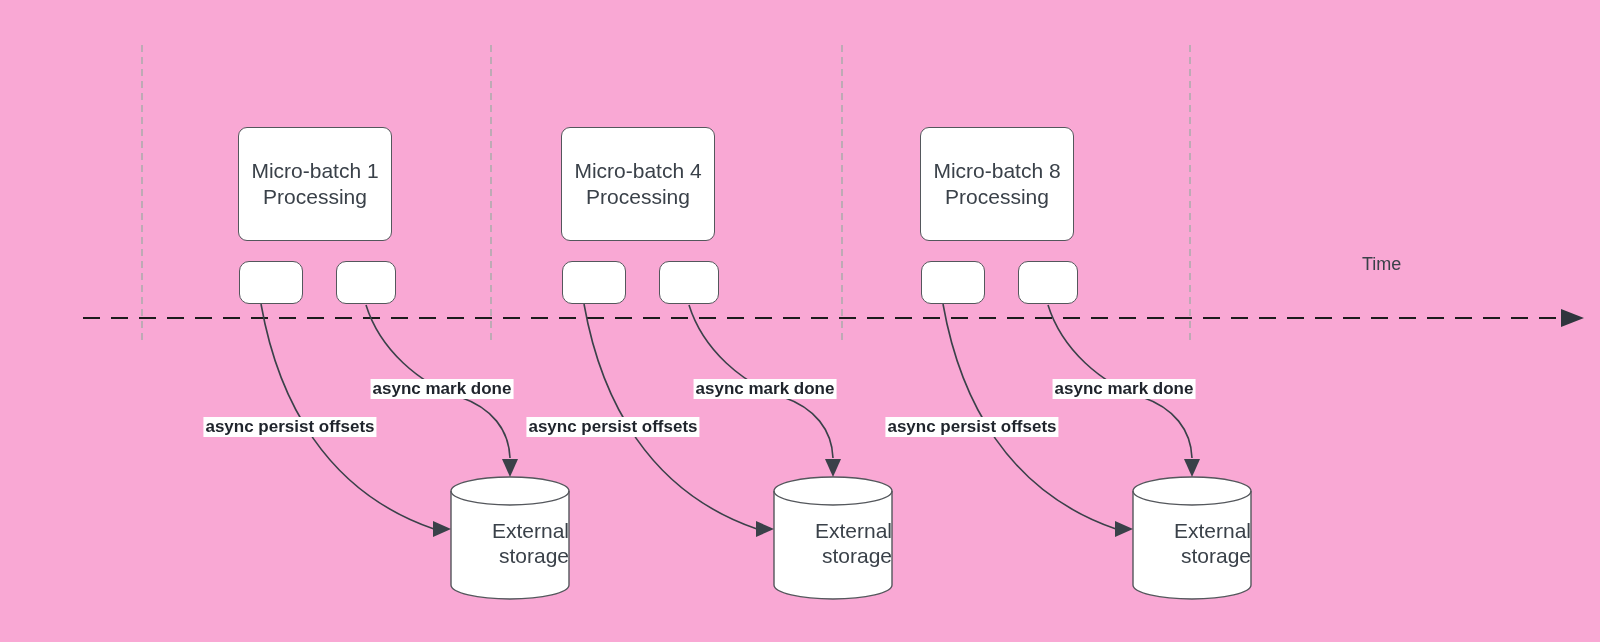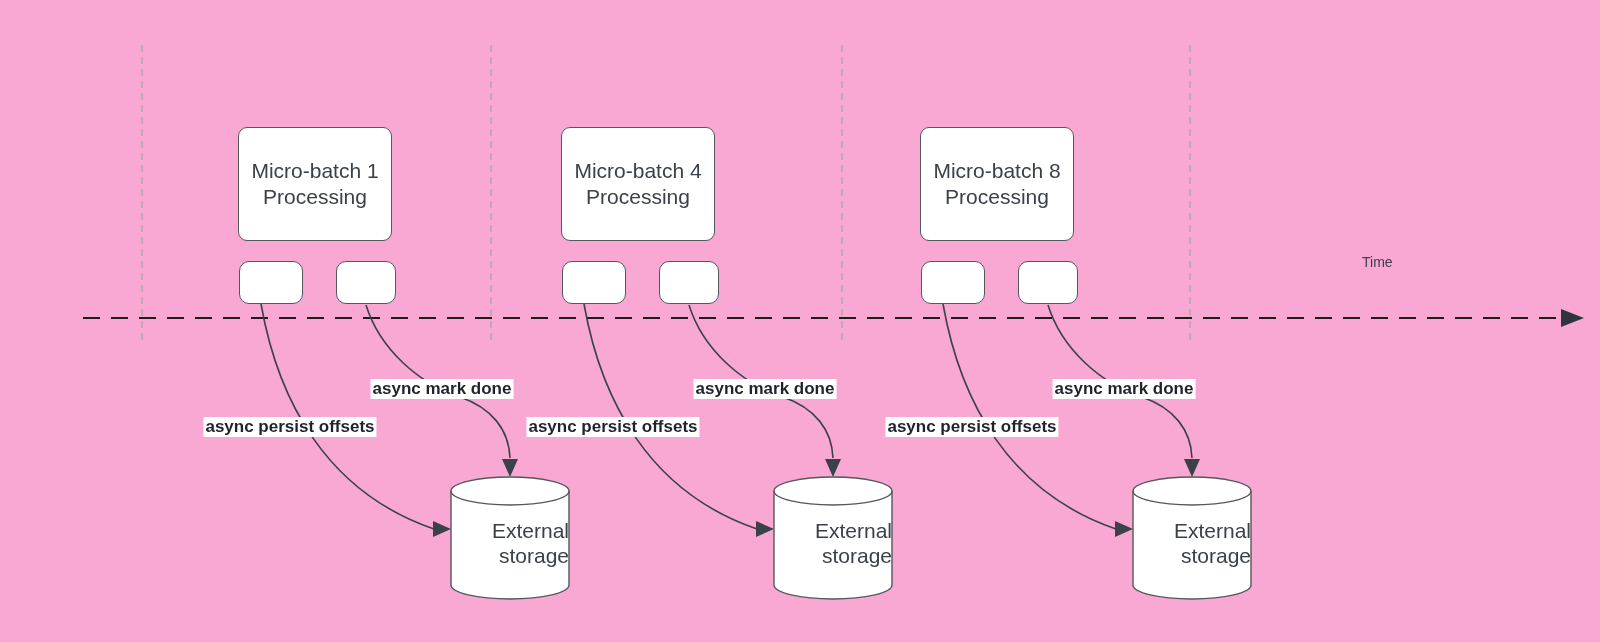--- a/index.html
+++ b/index.html
@@ -27,21 +27,21 @@
     position:absolute; transform:translateX(-50%); font-size:17px; font-weight:bold;
     color:#1f242c; white-space:nowrap; background:#ffffff; padding:0 2px; line-height:1.15;
   }
   .lbl-persist { left:52px; top:417px; }
   .lbl-done   { left:204px; top:379px; }
   .cyl-label {
     position:absolute; left:213px; top:518px; width:118px; text-align:right;
     font-size:21px; line-height:1.2; color:#3a4149;
   }
   .time-label {
-    position:absolute; left:1362px; top:254px; font-size:14px; color:#3a4149;
+    position:absolute; left:1362px; top:254px; font-size:18px; color:#3a4149;
     white-space:nowrap;
   }
 </style>
 </head>
 <body>
 
 <div class="canvas">
 
   <svg class="layer" width="1600" height="642" viewBox="0 0 1600 642">
 

